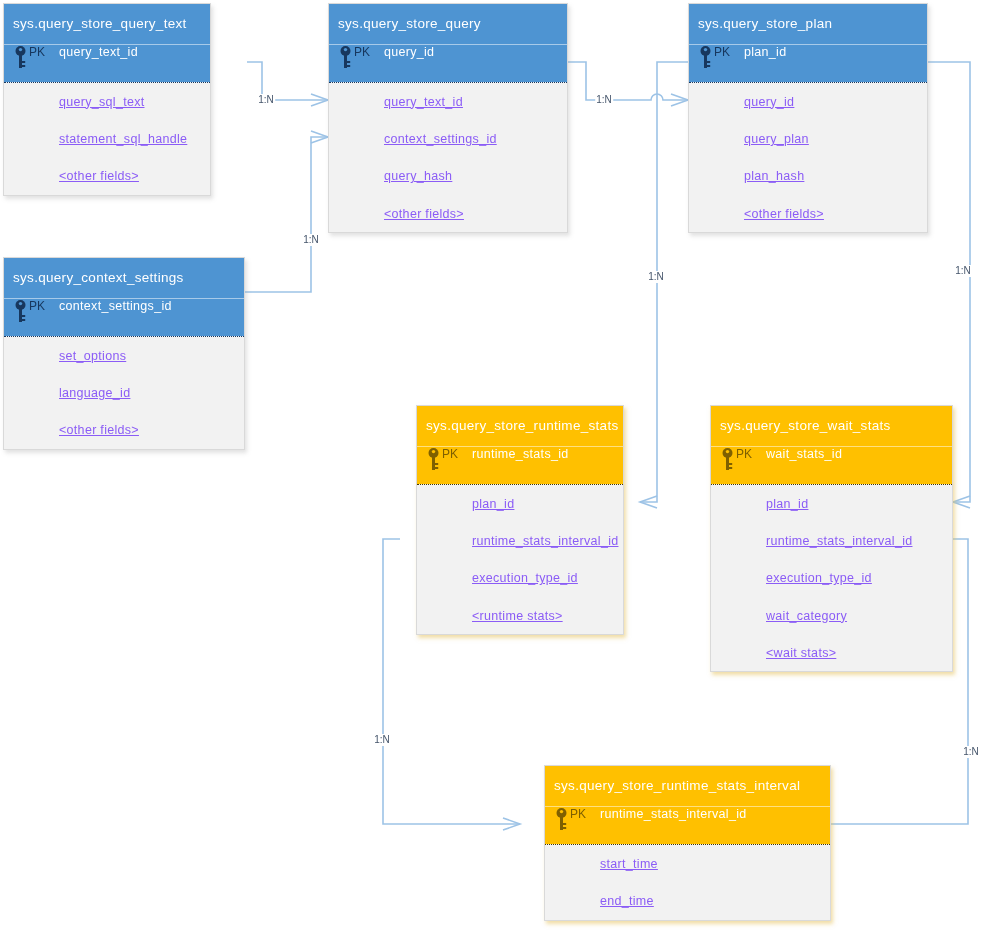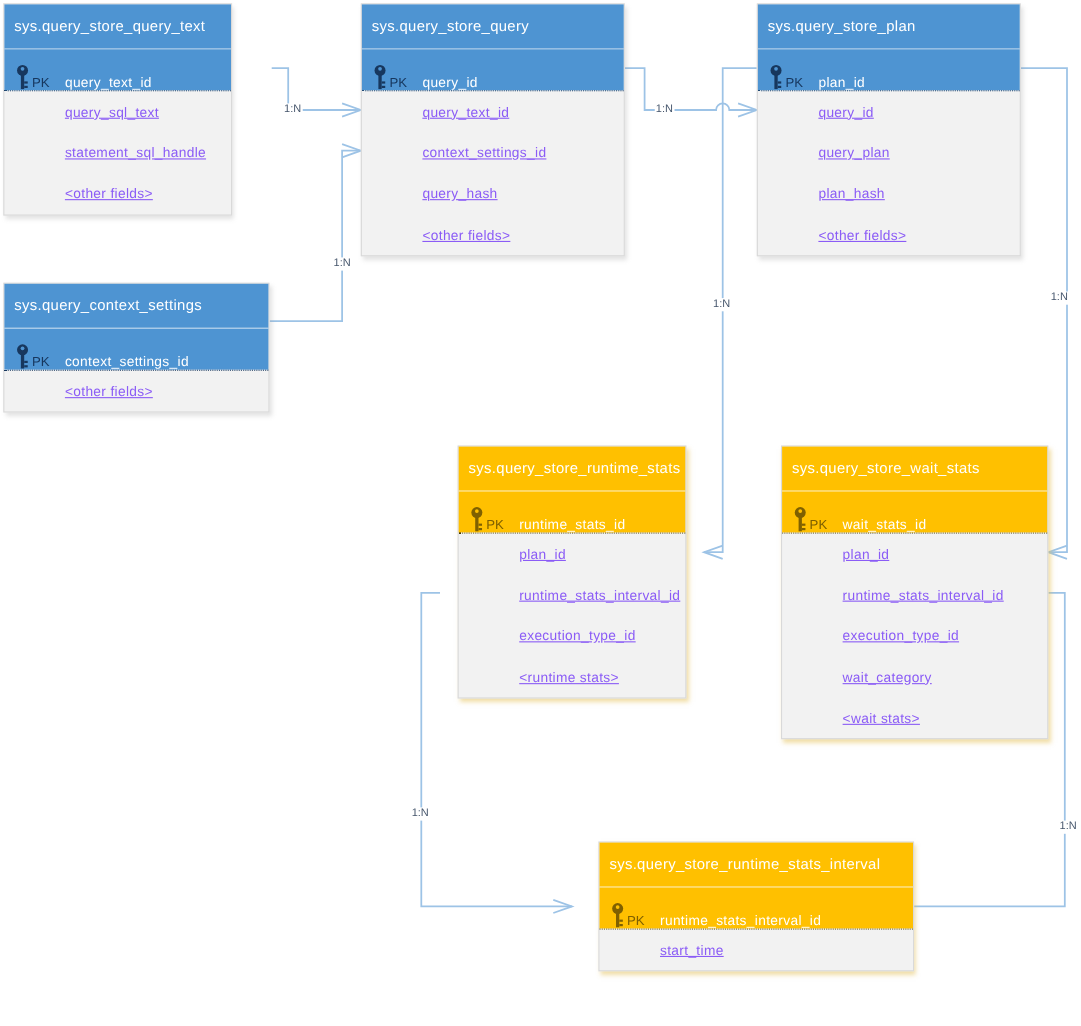--- a/index.html
+++ b/index.html
@@ -5,21 +5,21 @@
   html,body{margin:0;padding:0;background:#ffffff;}
   body{width:983px;height:933px;position:relative;font-family:"Liberation Sans",sans-serif;overflow:hidden;}
   .canvas{position:absolute;inset:0;}
   #connector-layer{position:absolute;left:0;top:0;z-index:1;}
   #tables-layer,#labels-layer{position:absolute;left:0;top:0;width:100%;height:100%;z-index:2;pointer-events:none;}
   .table{position:absolute;background:#F2F2F2;border:1px solid #D9D9D9;box-sizing:border-box;
          box-shadow:2px 3px 4px rgba(150,150,150,0.28);pointer-events:auto;}
   .table.orange{box-shadow:2px 3px 4px rgba(228,190,80,0.5);}
   .hdr{height:40px;line-height:40px;color:#fff;font-size:13.5px;letter-spacing:.3px;padding-left:9px;
        white-space:nowrap;overflow:hidden;}
-  .pkrow{height:38px;display:flex;align-items:flex-end;position:relative;border-top:1px solid rgba(255,255,255,0.5);
+  .pkrow{height:38px;display:flex;align-items:flex-start;position:relative;border-top:1px solid rgba(255,255,255,0.5);
          box-sizing:border-box;}
   .table.blue .hdr,.table.blue .pkrow{background:#4E94D2;}
   .table.orange .hdr,.table.orange .pkrow{background:#FFC000;}
   .keyicon{margin-left:10px;display:inline-flex;}
   .pklabel{font-size:12px;margin-left:2px;}
   .table.blue .pklabel{color:#17375E;}
   .table.orange .pklabel{color:#7F6000;}
   .pkfield{position:absolute;left:55px;color:#fff;font-size:12.5px;letter-spacing:.3px;white-space:nowrap;}
   .dotted{height:0;}
   .table.blue .dotted{border-top:1.6px dotted #17375E;}
@@ -122,20 +122,22 @@
               <circle cx="6.5" cy="4.6" r="1.7" fill="#4E94D2"></circle>
               <rect x="5" y="10" width="3" height="13" fill="#17375E"></rect>
               <rect x="8" y="16" width="3.2" height="2" fill="#17375E"></rect>
               <rect x="8" y="20" width="3.2" height="2" fill="#17375E"></rect>
             </svg>
           </span>
           <span class="pklabel">PK</span>
           <span class="pkfield">context_settings_id</span>
         </div>
         <div class="dotted"></div>
+        <div class="frow">set_options</div>
+        <div class="frow">language_id</div>
         <div class="frow">&lt;other fields&gt;</div>
       </div>
       <div class="table orange" style="left: 416px; top: 405px; width: 208px;">
         <div class="hdr">sys.query_store_runtime_stats</div>
         <div class="pkrow">
           <span class="keyicon">
             <svg width="13" height="24" viewBox="0 0 13 24">
               <circle cx="6.5" cy="6" r="5" fill="#7F6000"></circle>
               <circle cx="6.5" cy="4.6" r="1.7" fill="#FFC000"></circle>
               <rect x="5" y="10" width="3" height="13" fill="#7F6000"></rect>
@@ -184,20 +186,21 @@
               <rect x="5" y="10" width="3" height="13" fill="#7F6000"></rect>
               <rect x="8" y="16" width="3.2" height="2" fill="#7F6000"></rect>
               <rect x="8" y="20" width="3.2" height="2" fill="#7F6000"></rect>
             </svg>
           </span>
           <span class="pklabel">PK</span>
           <span class="pkfield">runtime_stats_interval_id</span>
         </div>
         <div class="dotted"></div>
         <div class="frow">start_time</div>
+        <div class="frow">end_time</div>
       </div>
     </div>
   <div id="labels-layer">
       <div class="card-label" style="left: 266px; top: 100px;">1:N</div>
       <div class="card-label" style="left: 311px; top: 240px;">1:N</div>
       <div class="card-label" style="left: 604px; top: 100px;">1:N</div>
       <div class="card-label" style="left: 656px; top: 277px;">1:N</div>
       <div class="card-label" style="left: 963px; top: 271px;">1:N</div>
       <div class="card-label" style="left: 382px; top: 740px;">1:N</div>
       <div class="card-label" style="left: 971px; top: 752px;">1:N</div>

